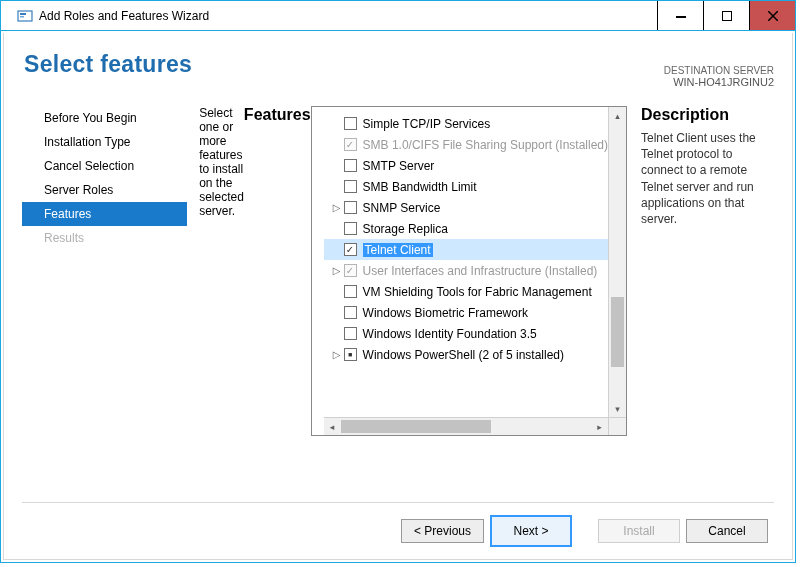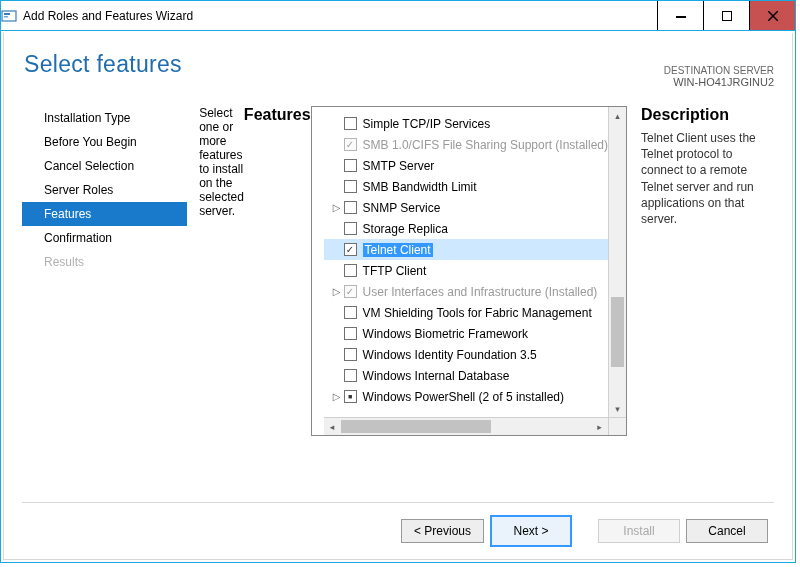--- a/index.html
+++ b/index.html
@@ -22,21 +22,21 @@
     box-sizing: border-box;
     display: flex;
     flex-direction: column;
   }
   .titlebar {
     height: 30px;
     background: #fff;
     border-bottom: 1px solid #1aa8e0;
     display: flex;
     align-items: center;
-    padding-left: 0;
+    padding-left: 16px;
     box-sizing: border-box;
   }
   .titlebar .icon {
     width: 16px;
     height: 16px;
     margin-right: 6px;
   }
   .titlebar .title {
     flex: 1;
     font-size: 12px;
@@ -69,21 +69,21 @@
     margin: 2px;
   }
   .header-row {
     display: flex;
     justify-content: space-between;
     align-items: flex-start;
     margin-bottom: 18px;
   }
   .page-title {
     font-size: 23px;
-    font-weight: 400;
+    font-weight: 700;
     color: #1f6dae;
     margin: 2px 0 0 2px;
     letter-spacing: 0.3px;
   }
   .dest {
     text-align: right;
     font-size: 11px;
     color: #555;
     margin-top: 16px;
   }
@@ -331,26 +331,25 @@
       <div class="page-title">Select features</div>
       <div class="dest">
         <span class="dl">DESTINATION SERVER</span>
         <span>WIN-HO41JRGINU2</span>
       </div>
     </div>
 
     <div class="body-row">
 
       <div class="sidebar" id="sidebar">
+          <div class="step">Before You Begin</div>
           <div class="step">Installation Type</div>
-          <div class="step">Before You Begin</div>
           <div class="step">Cancel Selection</div>
           <div class="step">Server Roles</div>
           <div class="step selected">Features</div>
-          <div class="step">Confirmation</div>
           <div class="step disabled">Results</div>
         </div>
 
       <div class="main">
 
         <div class="features-col">
           <div class="intro">Select one or more features to install on the selected server.</div>
           <div class="list-label">Features</div>
 
           <div class="features-box">
@@ -383,50 +382,40 @@
                   </div>
                   <div class="row">
                     <span class="expander none">▷</span>
                     <span class="cb "></span>
                     <span class="lbl">Storage Replica</span>
                   </div>
                   <div class="row sel">
                     <span class="expander none">▷</span>
                     <span class="cb checked"></span>
                     <span class="lbl hl">Telnet Client</span>
-                  </div>
-                  <div class="row">
-                    <span class="expander none">▷</span>
-                    <span class="cb "></span>
-                    <span class="lbl">TFTP Client</span>
                   </div>
                   <div class="row disabled">
                     <span class="expander">▷</span>
                     <span class="cb checked disabled"></span>
                     <span class="lbl">User Interfaces and Infrastructure (Installed)</span>
                   </div>
                   <div class="row">
                     <span class="expander none">▷</span>
                     <span class="cb "></span>
                     <span class="lbl">VM Shielding Tools for Fabric Management</span>
                   </div>
                   <div class="row">
                     <span class="expander none">▷</span>
                     <span class="cb "></span>
                     <span class="lbl">Windows Biometric Framework</span>
                   </div>
                   <div class="row">
                     <span class="expander none">▷</span>
                     <span class="cb "></span>
                     <span class="lbl">Windows Identity Foundation 3.5</span>
-                  </div>
-                  <div class="row">
-                    <span class="expander none">▷</span>
-                    <span class="cb "></span>
-                    <span class="lbl">Windows Internal Database</span>
                   </div>
                   <div class="row">
                     <span class="expander">▷</span>
                     <span class="cb partial"></span>
                     <span class="lbl">Windows PowerShell (2 of 5 installed)</span>
                   </div>
                 </div>
               <div class="vscroll">
                 <div class="arrow">▴</div>
                 <div class="thumb"></div>

